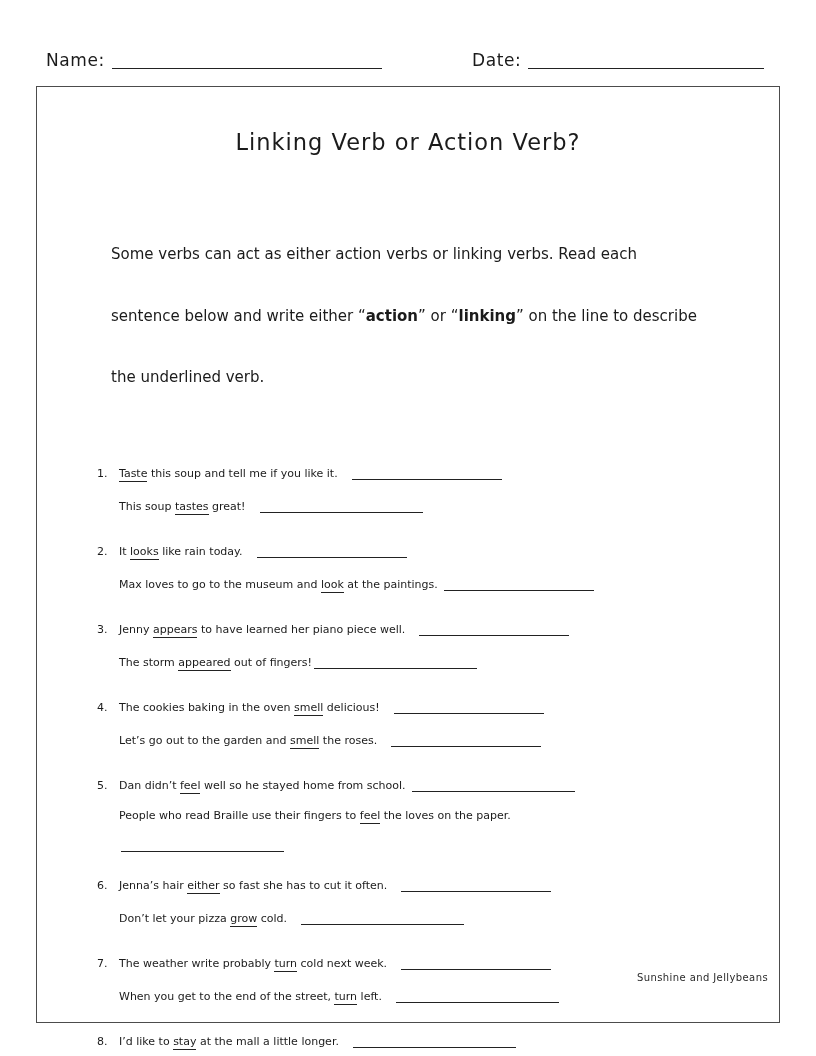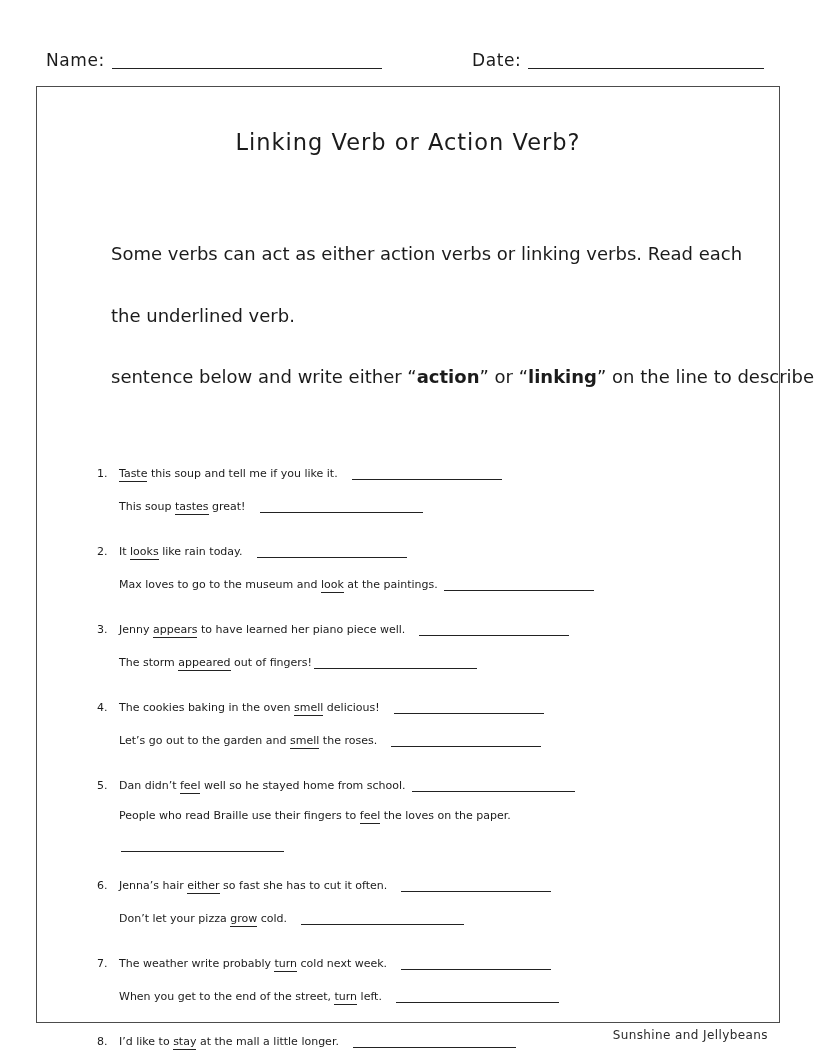--- a/index.html
+++ b/index.html
@@ -18,21 +18,21 @@
   
   .box{
     position:absolute;left:36px;top:86px;width:744px;height:937px;
     border:1.6px solid #4c4c4c;box-sizing:border-box;background:#fff;
   }
   .title{
     margin:42px 0 0;text-align:center;font-size:22.5px;font-weight:400;
     letter-spacing:1px;
   }
   .instructions{
-    margin:48px 0 0 74px;font-size:18px;line-height:20.5px;
+    margin:48px 0 0 74px;font-size:15px;line-height:20.5px;
     white-space:pre-wrap;
   }
   .instructions .iline{white-space:nowrap;}
   .instructions b{font-weight:bold;}
   
   .items{margin:34px 0 0 60px;}
   .item{margin-bottom:23px;}
   .item.tight{margin-bottom:18px;}
   .item.tight .line{margin-bottom:8px;}
   .line{line-height:22px;margin-bottom:11px;font-size:11px;white-space:nowrap;}
@@ -40,21 +40,21 @@
   .uv{border-bottom:1.5px solid #222;padding-bottom:1px;}
   .blank{
     display:inline-block;width:150px;border-bottom:1.5px solid #222;
     height:13px;vertical-align:-3px;margin-left:14px;
   }
   .w-lg{width:163px;}
   .ml-0{margin-left:2px;}
   .ml-sm{margin-left:6px;}
   
   .footer{
-    position:absolute;right:48px;top:1028px;font-size:12px;
+    position:absolute;right:48px;top:972px;font-size:10px;
     letter-spacing:0.4px;color:#2a2a2a;
   }
 </style>
 </head>
 <body>
 
 <div class="page">
 
   <div class="hdr-field hdr-name">
     <span>Name:</span><span class="hline name-line"></span>
@@ -62,22 +62,22 @@
   <div class="hdr-field hdr-date">
     <span>Date:</span><span class="hline date-line"></span>
   </div>
 
   <div class="box">
 
     <h1 class="title">Linking Verb or Action Verb?</h1>
 
     <div class="instructions">
       <div class="iline">Some verbs can act as either action verbs or linking verbs.  Read each</div>
+      <div class="iline"><span>sentence below and write either “</span><b>action</b><span>” or “</span><b>linking</b><span>” on the line to describe</span></div>
       <div class="iline">the underlined verb.</div>
-      <div class="iline"><span>sentence below and write either “</span><b>action</b><span>” or “</span><b>linking</b><span>” on the line to describe</span></div>
     </div>
 
     <div class="items">
 
       <div class="item">
         <div class="line">
           <span class="num">1.</span><span class="sent"><span></span><span class="uv">Taste</span><span> this soup and tell me if you like it.</span><span class="blank"></span></span>
         </div>
         <div class="line">
           <span class="num"></span><span class="sent"><span>This soup </span><span class="uv">tastes</span><span> great!</span><span class="blank w-lg"></span></span>

